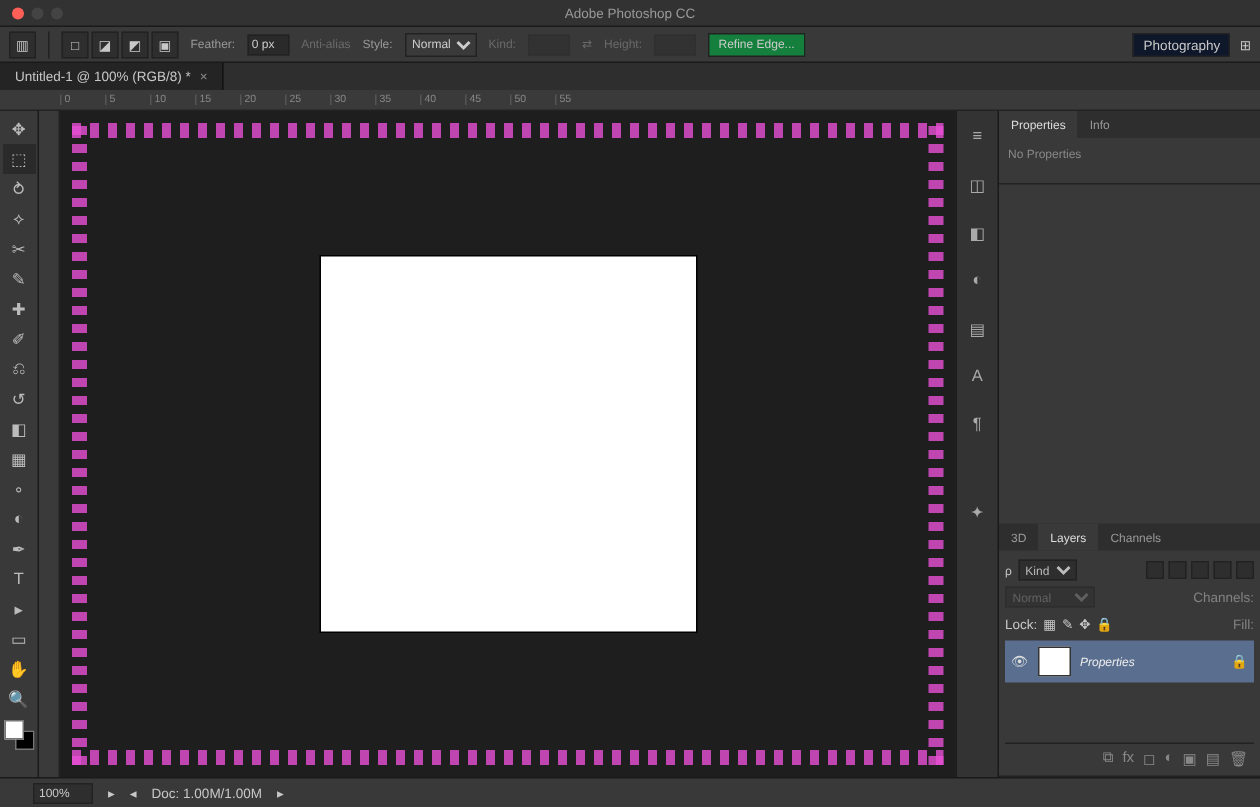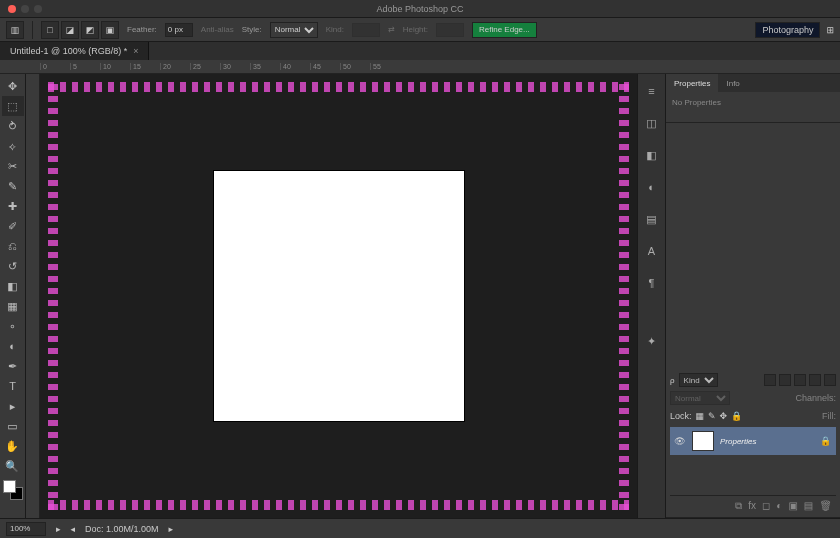--- a/index.html
+++ b/index.html
@@ -57,21 +57,21 @@
 .layers-row2,.layers-row3{display:flex;align-items:center;gap:4px;height:18px;font-size:8px;color:#999}
 .layers-row2 select{background:#2e2e2e;border:1px solid #222;color:#888;font-size:8px;height:14px;width:60px}
 .slider-lbl{margin-left:auto}
 .layer-item{display:flex;align-items:center;height:28px;background:#5a6f8f;margin-top:2px;padding:0 4px;gap:6px}
 .layer-item .eye{width:12px;color:#ddd}
 .layer-item .thumb{width:22px;height:20px;background:#fff;border:1px solid #333}
 .layer-item .name{font-size:8px;color:#eee;font-style:italic}
 .layer-item .lock{margin-left:auto;color:#ccc}
 .layers-footer{display:flex;justify-content:flex-end;gap:6px;height:18px;align-items:center;margin-top:40px;border-top:1px solid #222;padding:2px 4px 0}
 .layers-footer span{color:#888;font-size:10px}
-.statusbar{height:20px;background:#393939;border-top:1px solid #1a1a1a;display:flex;align-items:center;padding:0 6px;gap:10px}
+.statusbar{height:20px;background:#393939;border-top:1px solid #1a1a1a;display:flex;align-items:center;padding:0 22px;gap:10px}
 .statusbar .z{width:40px;background:#2e2e2e;border:1px solid #222;height:14px;font-size:8px;padding:0 3px;display:flex;align-items:center}
 .sep{width:1px;height:18px;background:#222}
 </style>
 </head>
 <body>
 
 <div class="titlebar">
   <div class="traffic">
     <span class="tl-close"></span>
     <span class="tl-min"></span>
@@ -185,20 +185,25 @@
       <div class="panel-tabs">
         <div class="panel-tab active">Properties</div>
         <div class="panel-tab">Info</div>
       </div>
       <div class="panel-body">No Properties</div>
     </div>
 
     <div class="spacer"></div>
 
     <div class="panel">
+      <div class="panel-tabs">
+        <div class="panel-tab">3D</div>
+        <div class="panel-tab active">Layers</div>
+        <div class="panel-tab">Channels</div>
+      </div>
       <div class="layers-body">
         <div class="layers-row1">
           <span style="font-size:8px">ρ</span>
           <select><option>Kind</option></select>
           <div class="filt">
             <span></span>
             <span></span>
             <span></span>
             <span></span>
             <span></span>

